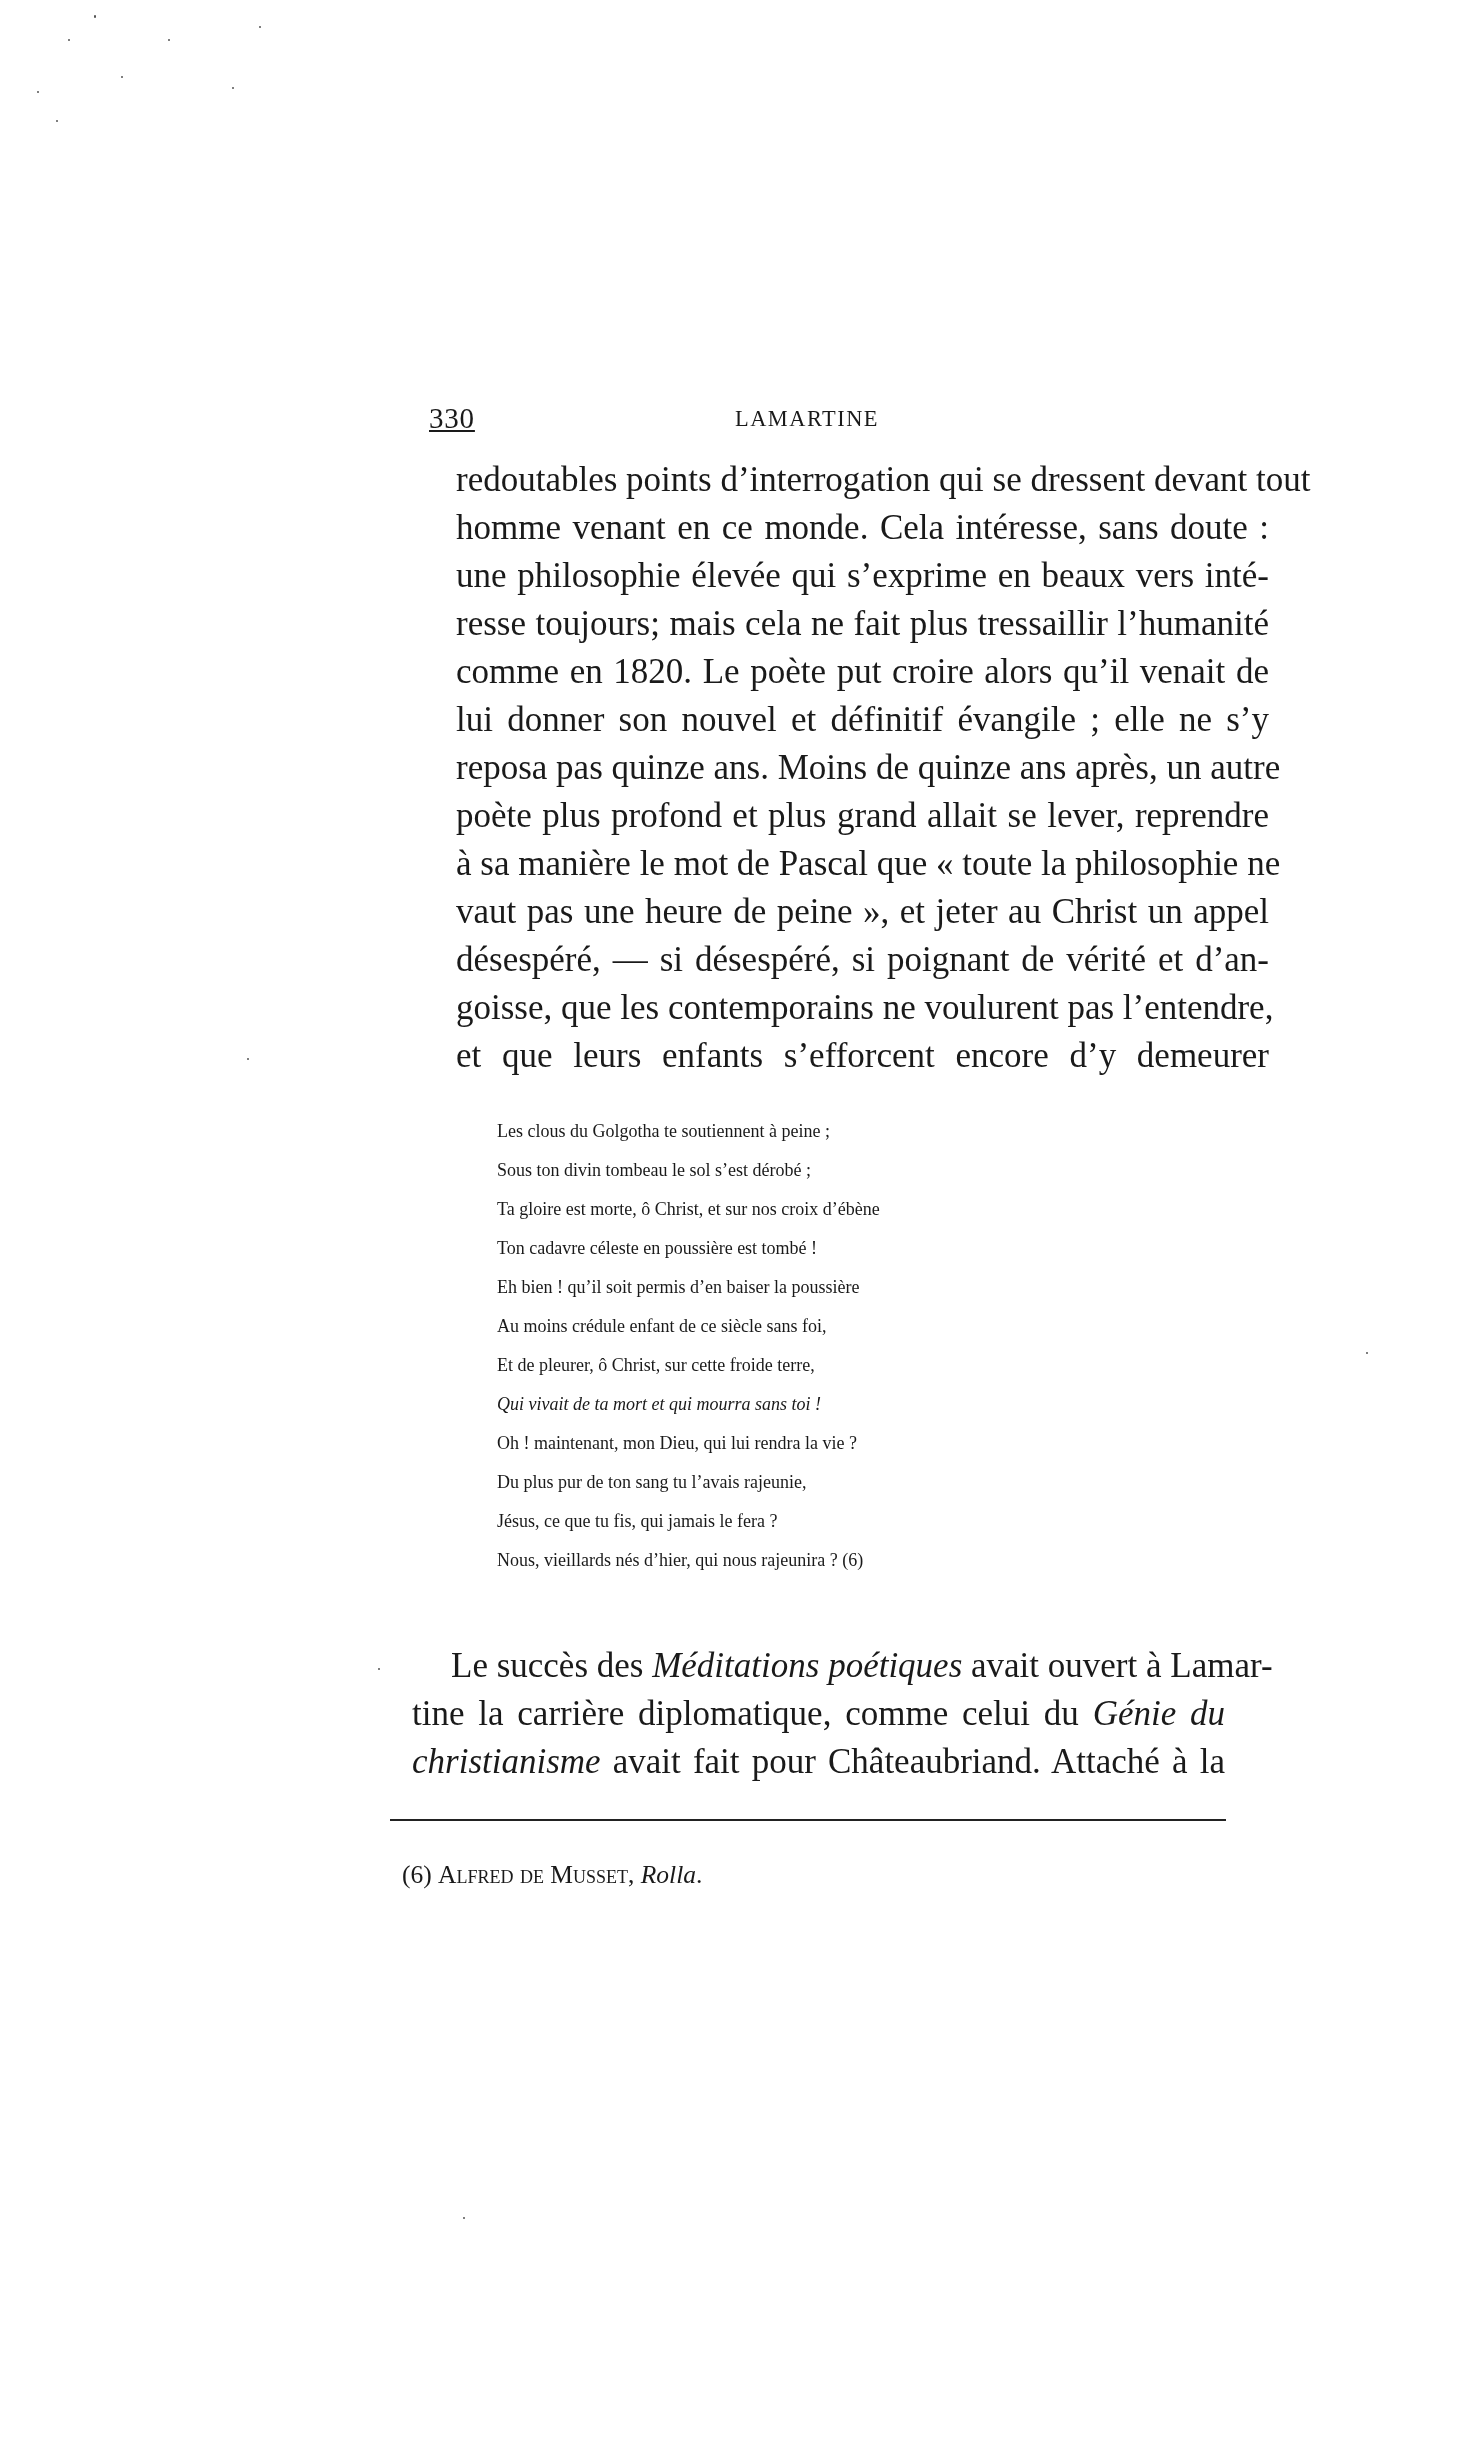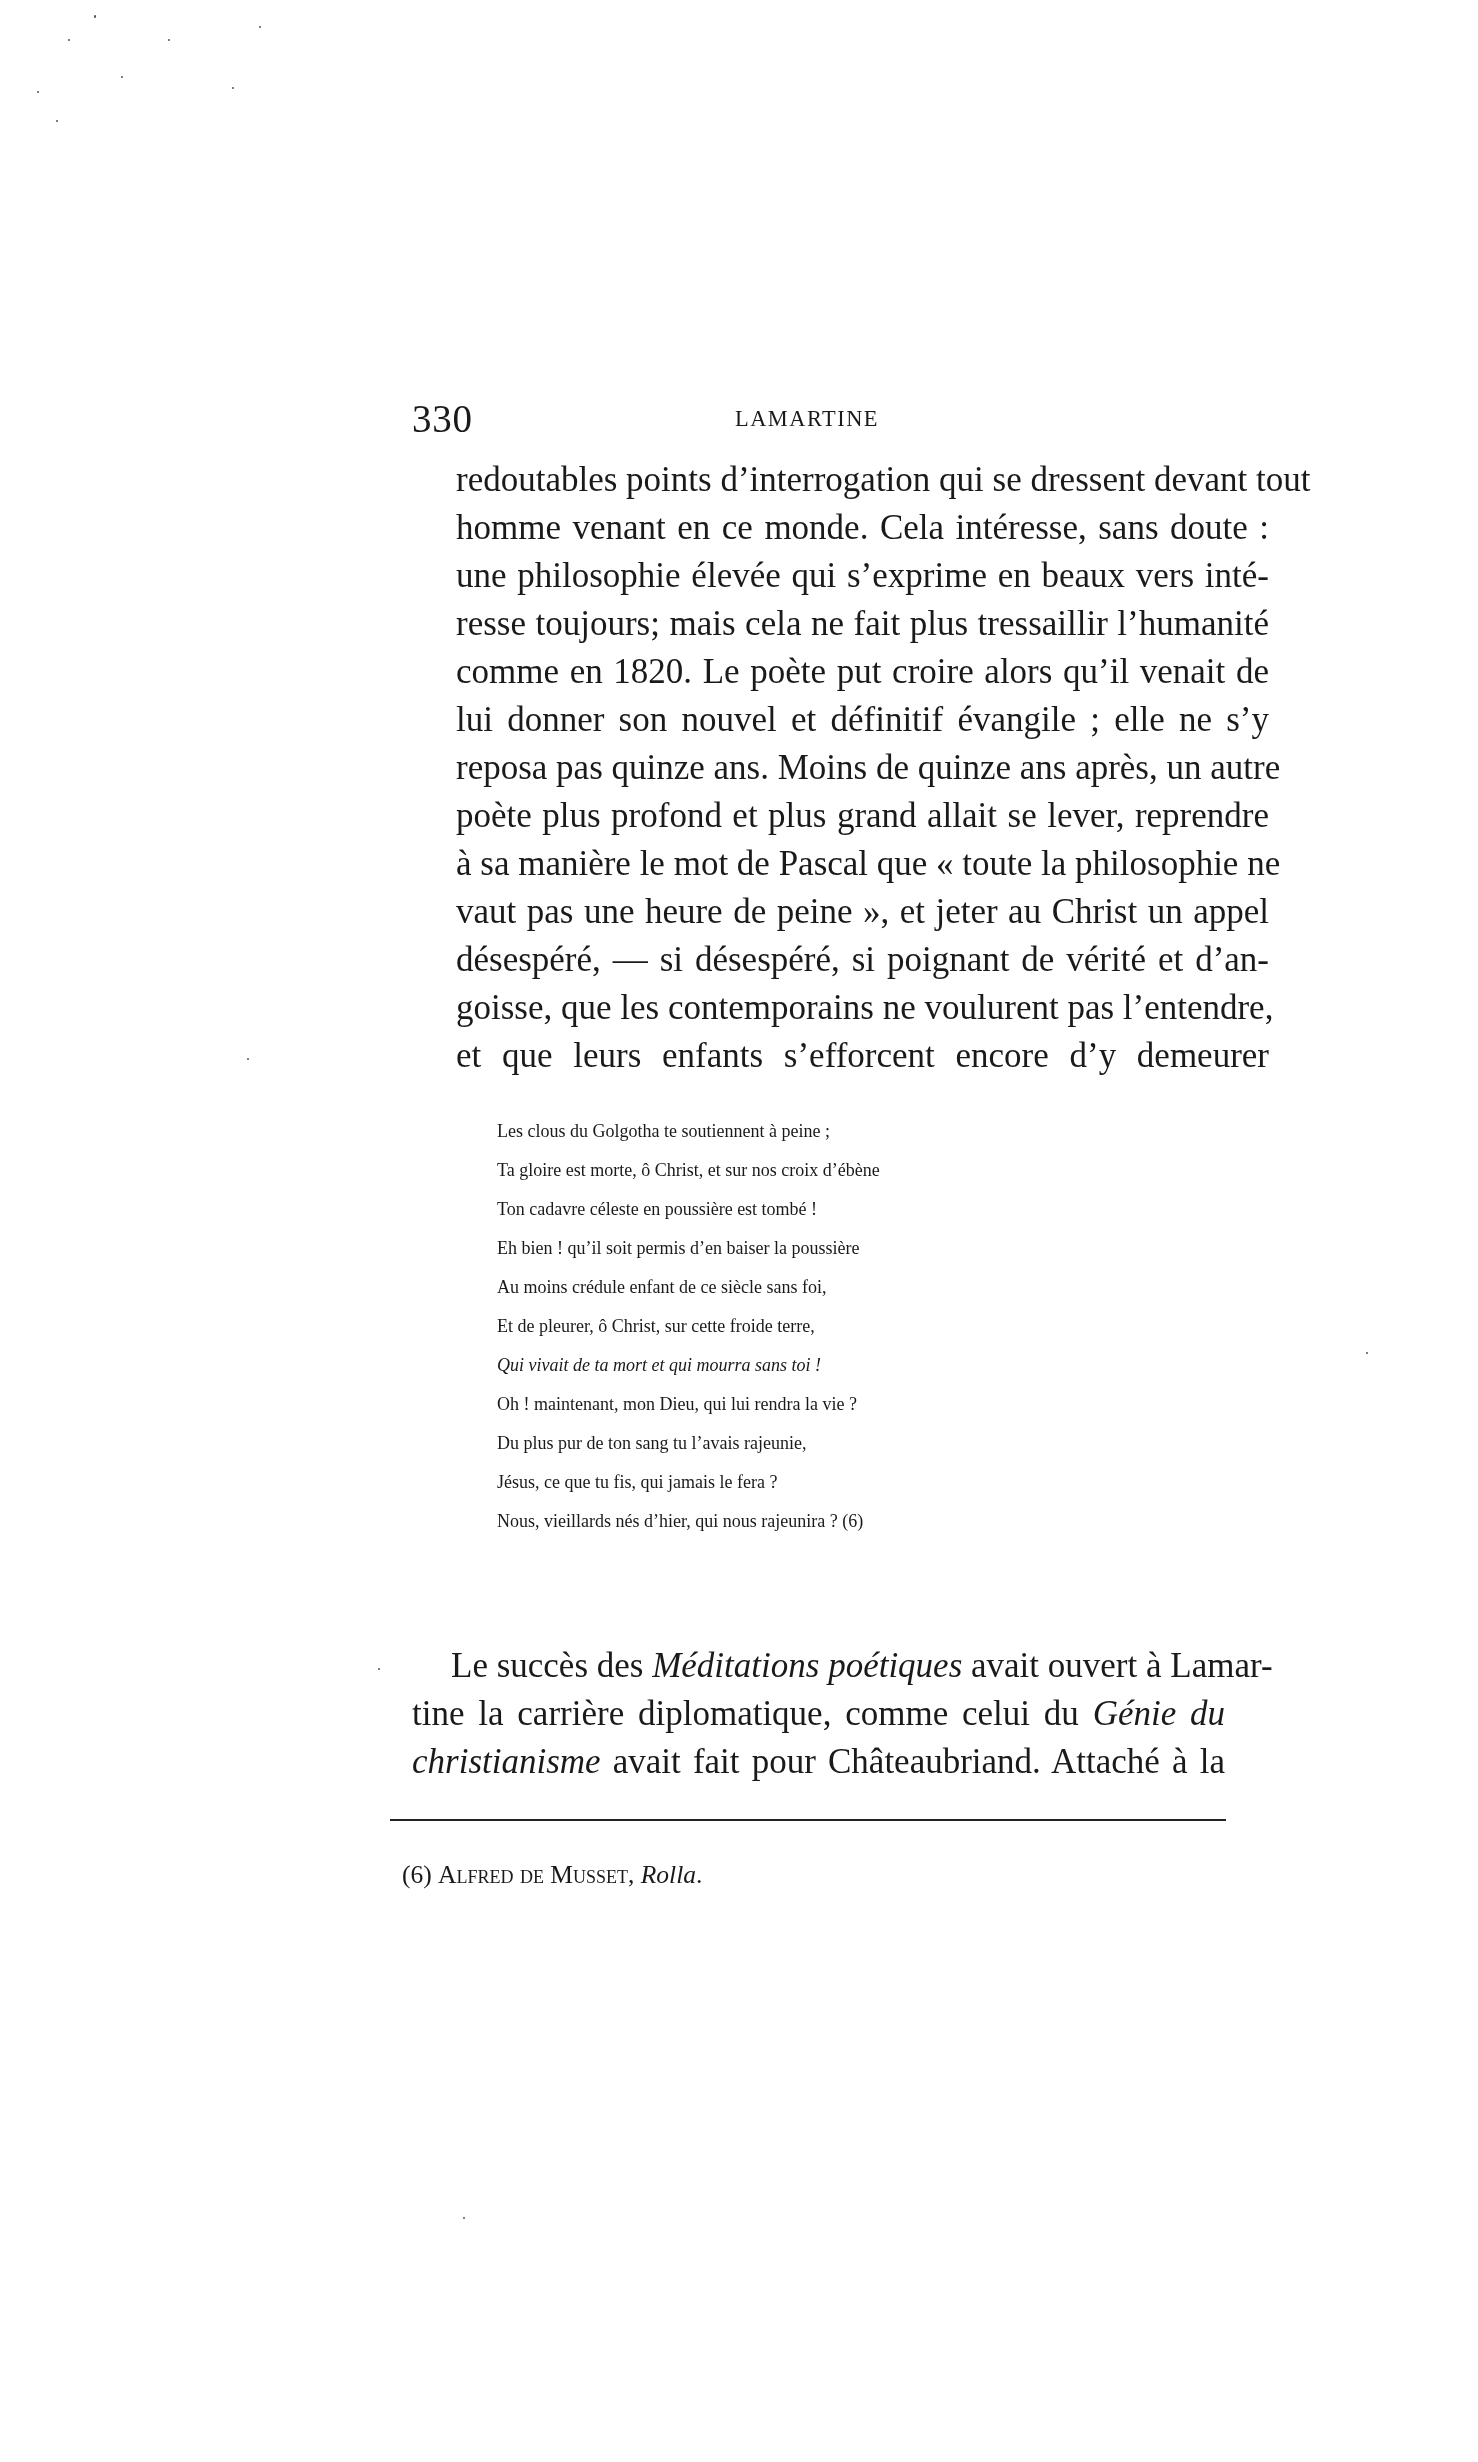--- a/index.html
+++ b/index.html
@@ -23,25 +23,26 @@
   }
   .running-head {
     position: absolute;
     left: 412px;
     top: 399px;
     width: 813px;
     height: 39px;
   }
   .page-number {
     position: absolute;
-    left: 0;
+    left: 17px;
     top: 0;
-    font-size: 39px;
+    font-size: 29px;
     line-height: 39px;
     letter-spacing: 0.8px;
+    text-decoration: underline;
   }
   .running-title {
     position: absolute;
     left: 0;
     right: 0;
     top: 0;
     text-align: center;
     font-size: 22.4px;
     line-height: 39px;
     letter-spacing: 1.5px;
@@ -160,20 +161,21 @@
     <span class="body-line">poète plus profond et plus grand allait se lever, reprendre</span>
     <span class="body-line">à sa manière le mot de Pascal que « toute la philosophie ne</span>
     <span class="body-line">vaut pas une heure de peine », et jeter au Christ un appel</span>
     <span class="body-line">désespéré, — si désespéré, si poignant de vérité et d’an-</span>
     <span class="body-line">goisse, que les contemporains ne voulurent pas l’entendre,</span>
     <span class="body-line">et que leurs enfants s’efforcent encore d’y demeurer</span>
   </div>
 
   <div class="poem">
     <span class="poem-line">Les clous du Golgotha te soutiennent à peine ;</span>
+    <span class="poem-line">Sous ton divin tombeau le sol s’est dérobé ;</span>
     <span class="poem-line">Ta gloire est morte, ô Christ, et sur nos croix d’ébène</span>
     <span class="poem-line">Ton cadavre céleste en poussière est tombé !</span>
     <span class="poem-line">Eh bien ! qu’il soit permis d’en baiser la poussière</span>
     <span class="poem-line">Au moins crédule enfant de ce siècle sans foi,</span>
     <span class="poem-line">Et de pleurer, ô Christ, sur cette froide terre,</span>
     <span class="poem-line italic">Qui vivait de ta mort et qui mourra sans toi !</span>
     <span class="poem-line">Oh ! maintenant, mon Dieu, qui lui rendra la vie ?</span>
     <span class="poem-line">Du plus pur de ton sang tu l’avais rajeunie,</span>
     <span class="poem-line">Jésus, ce que tu fis, qui jamais le fera ?</span>
     <span class="poem-line">Nous, vieillards nés d’hier, qui nous rajeunira ? (6)</span>

